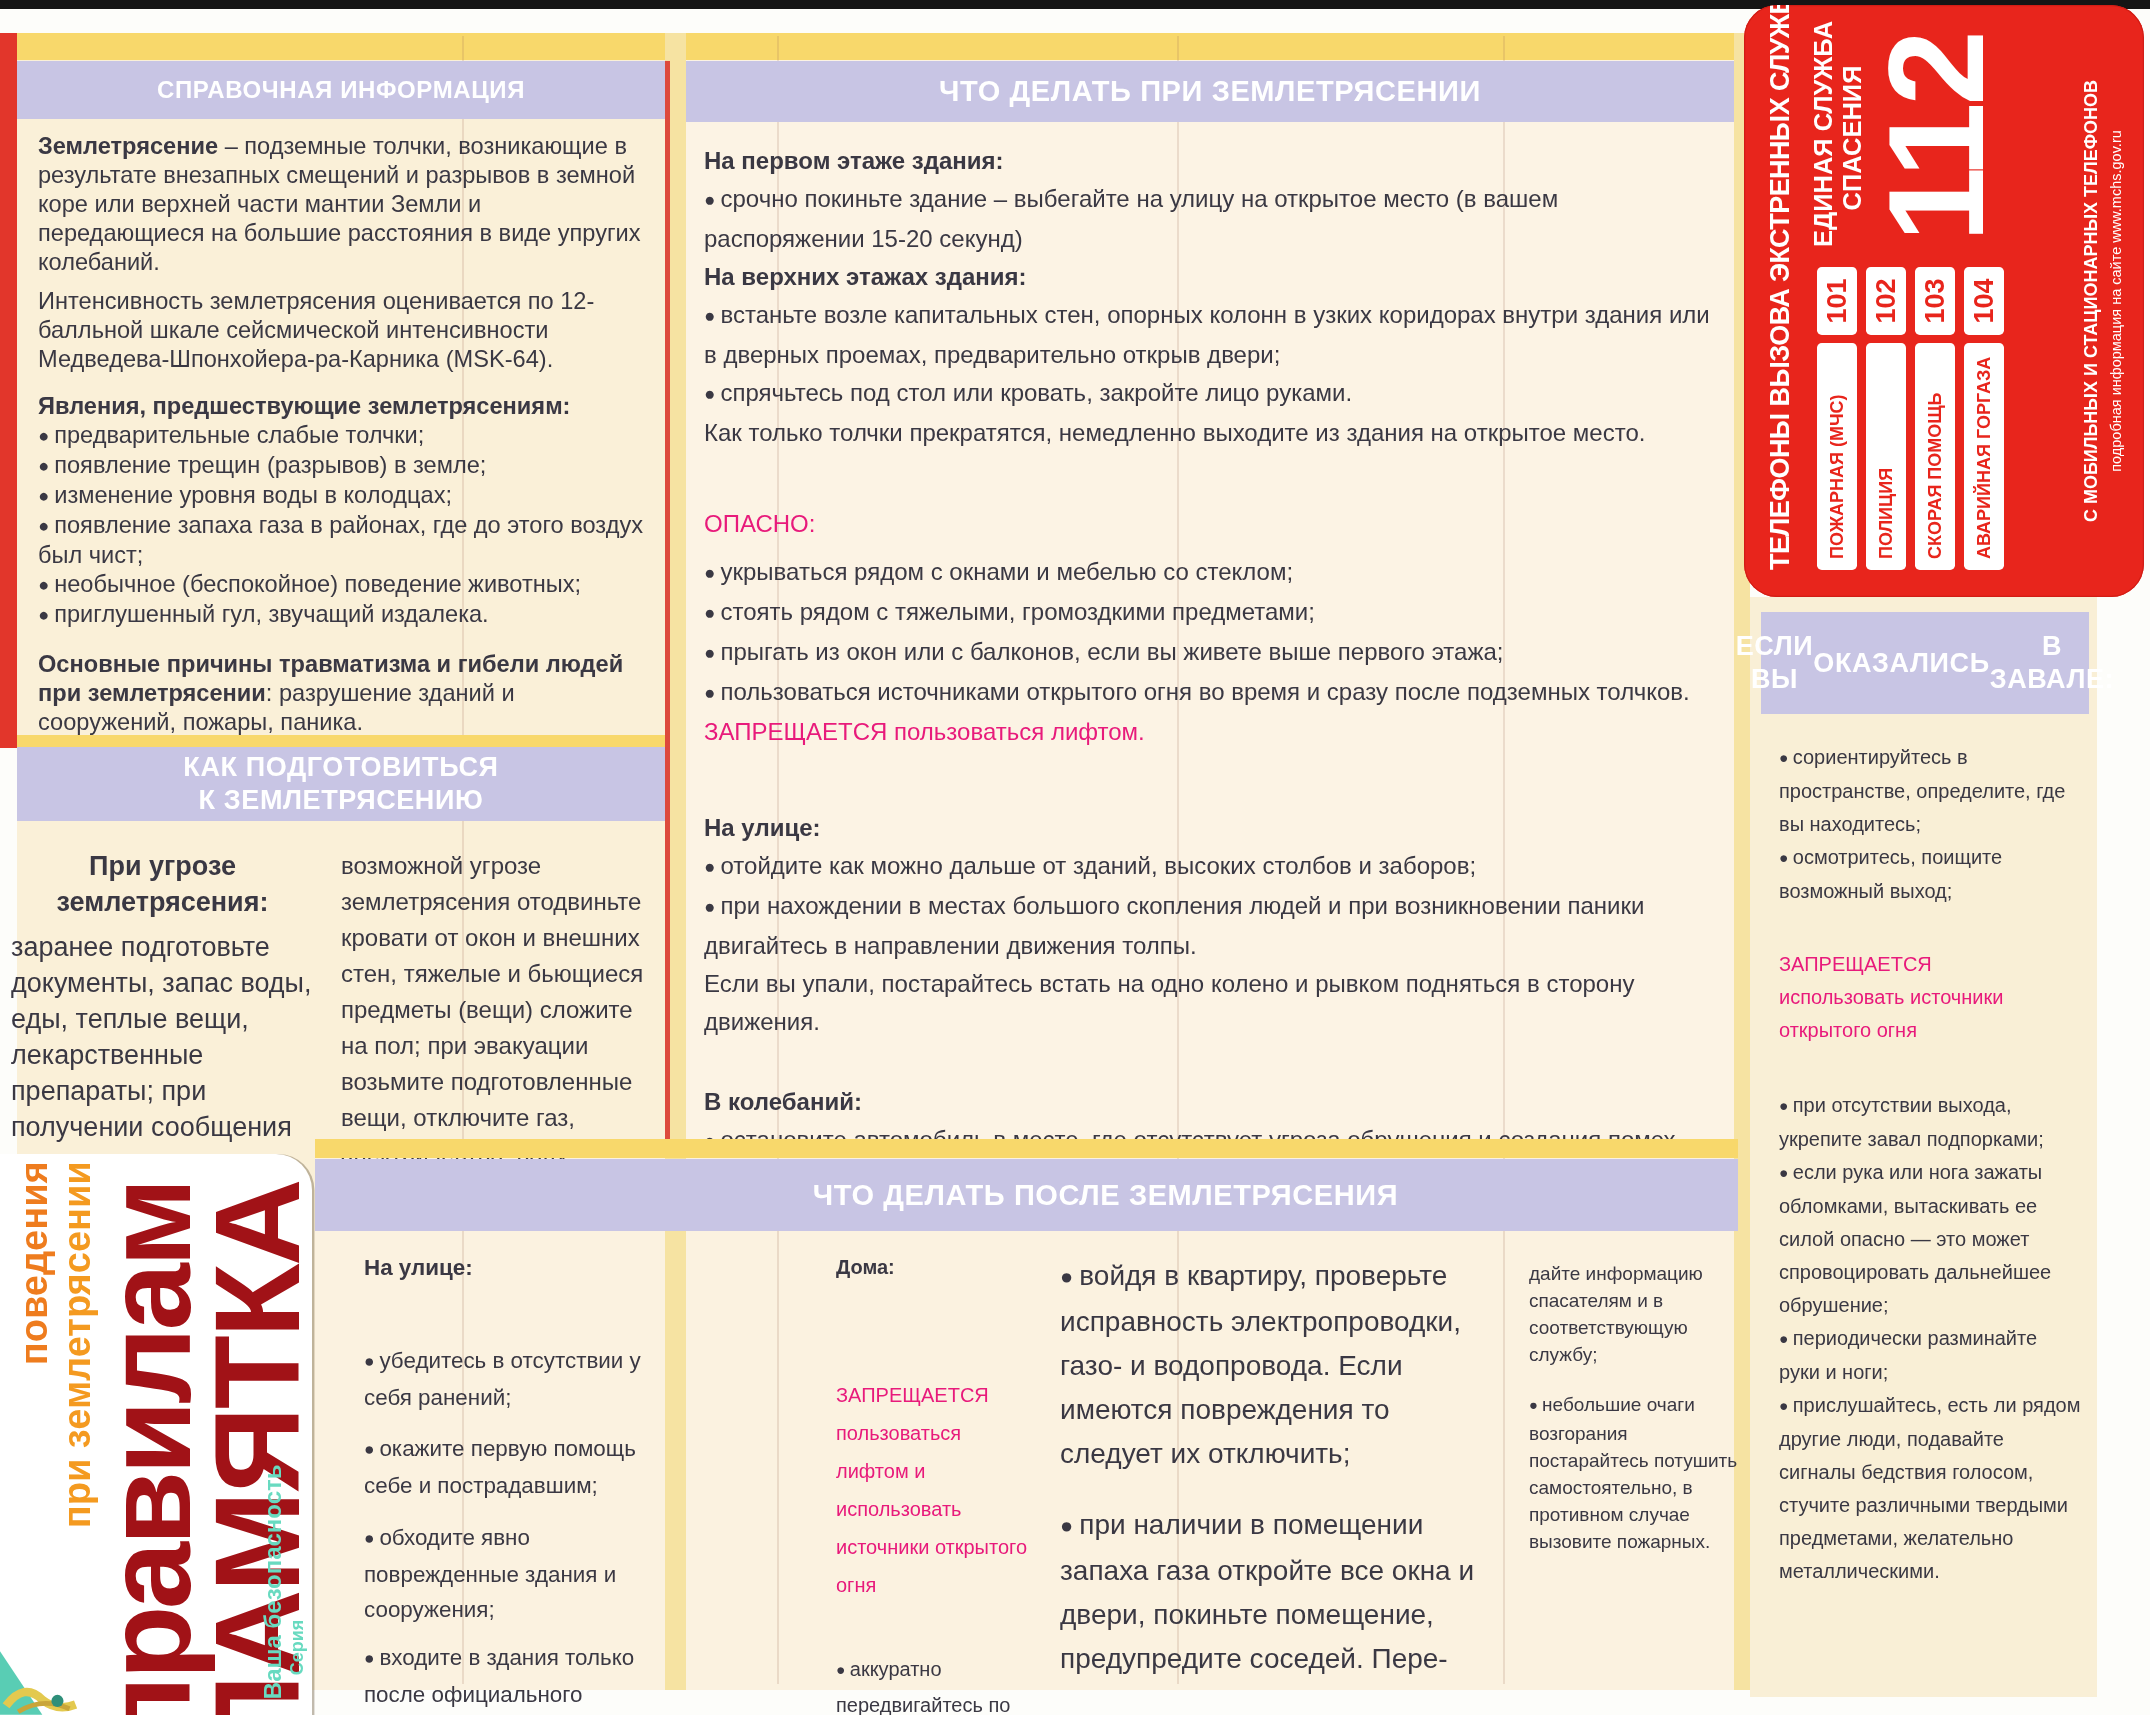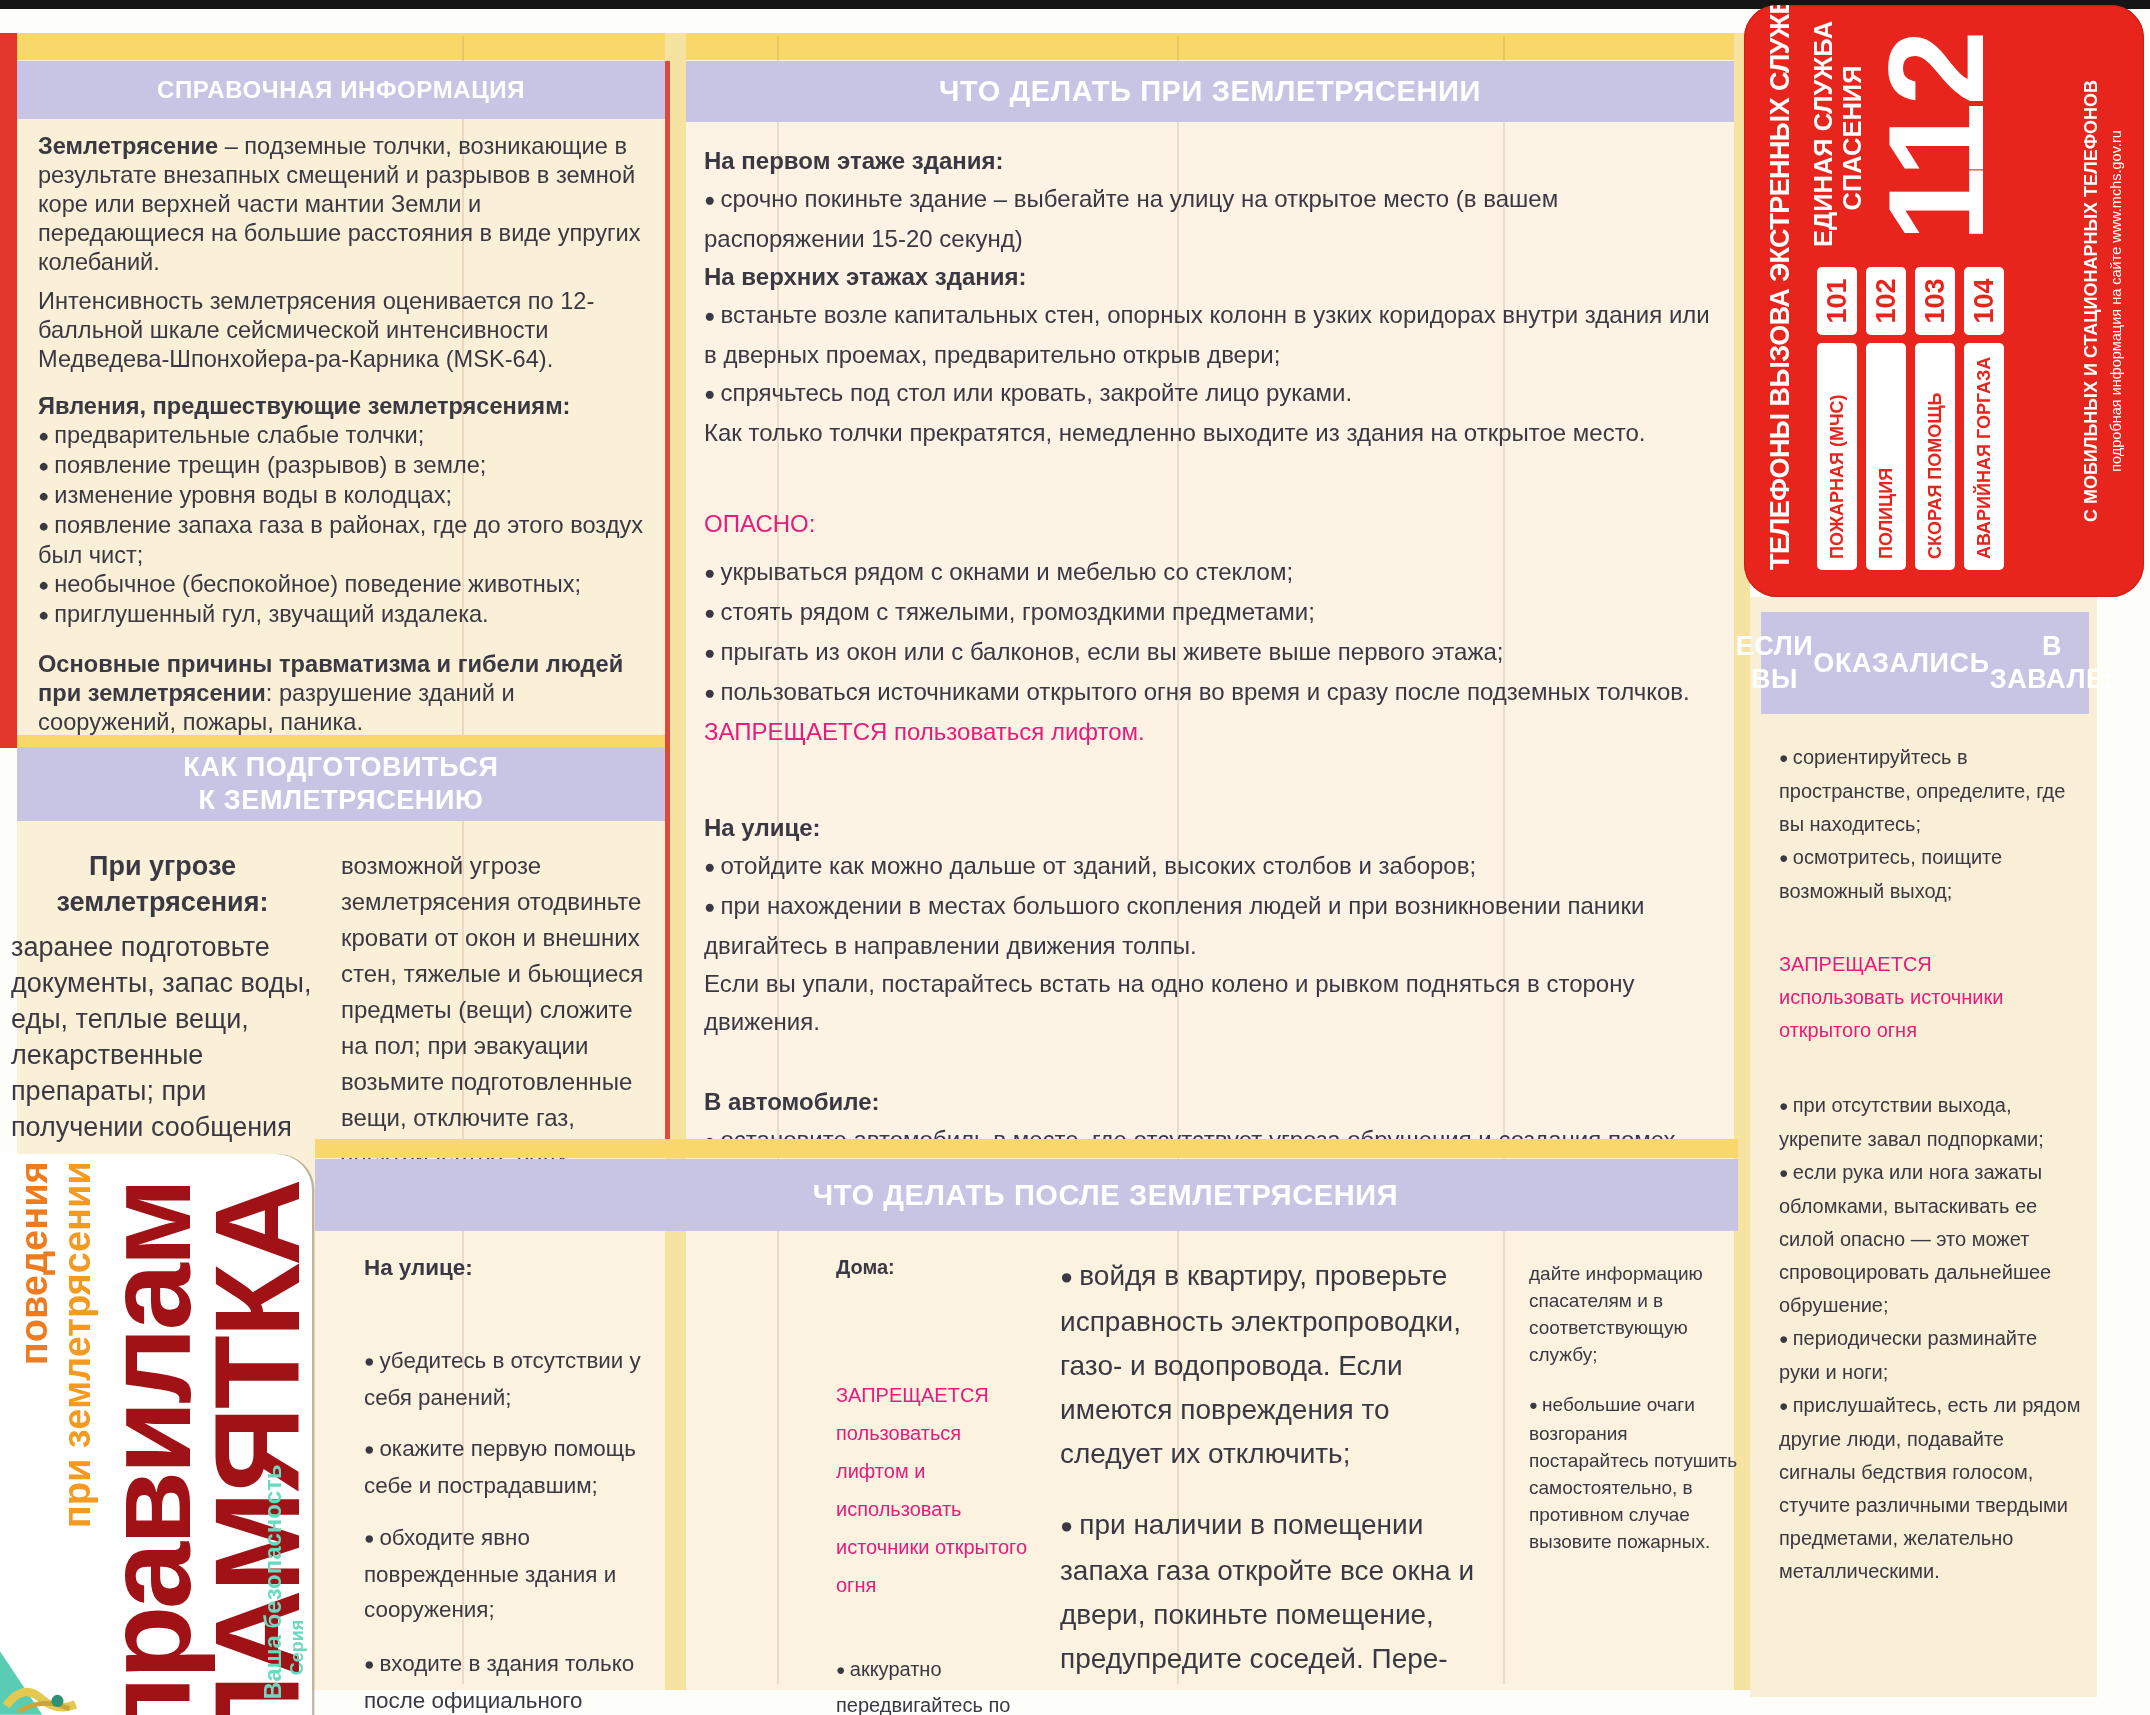--- a/index.html
+++ b/index.html
@@ -86,34 +86,34 @@
     <div class="mag" style="margin-top:53px;">ОПАСНО:</div>
     <div class="b" style="margin-top:9.7px;">укрываться рядом с окнами и мебелью со стеклом;</div>
     <div class="b">стоять рядом с тяжелыми, громоздкими предметами;</div>
     <div class="b">прыгать из окон или с балконов, если вы живете выше первого этажа;</div>
     <div class="b">пользоваться источниками открытого огня во время и сразу после подземных толчков.</div>
     <div class="mag">ЗАПРЕЩАЕТСЯ пользоваться лифтом.</div>
     <div class="bold" style="margin-top:58px;">На улице:</div>
     <div class="b">отойдите как можно дальше от зданий, высоких столбов и заборов;</div>
     <div class="b">при нахождении в местах большого скопления людей и при возникновении паники двигайтесь в направлении движения толпы.</div>
     <div>Если вы упали, постарайтесь встать на одно колено и рывком подняться в сторону движения.</div>
-    <div class="bold" style="margin-top:42px;">В автомобиле:</div>
+    <div class="bold" style="margin-top:42px;">В колебаний:</div>
     <div class="b">остановите автомобиль в месте, где отсутствует угроза обрушения и создания помех движению другого транспорта;</div>
     <div class="b">откройте двери машины, чтобы при необходимости можно было быстро выйти.</div>
   </div>
 
   <div class="abs band" style="left:315px;top:1139px;width:1423px;height:19.4px;"></div>
   <div class="abs hdr" style="left:315px;top:1159px;width:1423px;height:72px;font-size:29px;">
     <span style="transform:translateX(79px);">ЧТО ДЕЛАТЬ ПОСЛЕ ЗЕМЛЕТРЯСЕНИЯ</span>
   </div>
   <div class="abs" style="left:364px;top:1250px;width:303px;font-size:22.4px;line-height:35px;">
     <div class="bold" style="margin-bottom:58px;">На улице:</div>
     <div class="b" style="margin-bottom:15.8px;">убедитесь в отсутствии у себя ранений;</div>
     <div class="b" style="margin-bottom:17px;">окажите первую помощь себе и пострадавшим;</div>
-    <div class="b" style="margin-bottom:19px;">обходите явно поврежденные здания и сооружения;</div>
+    <div class="b" style="margin-bottom:13px;">обходите явно поврежденные здания и сооружения;</div>
     <div class="b">входите в здания только после официального разрешения.</div>
   </div>
   <div class="abs" style="left:836px;top:1250px;width:194px;font-size:20px;line-height:35px;">
     <div class="bold" style="margin-bottom:91px;">Дома:</div>
     <div class="mag" style="margin-bottom:48px;line-height:38px;">
       <span>ЗАПРЕЩАЕТСЯ</span><span> пользоваться лифтом и использовать источники открытого огня</span>
     </div>
     <div class="b" style="margin-bottom:14.5px;">аккуратно передвигайтесь по лестничным пролетам;</div>
 
   </div>

